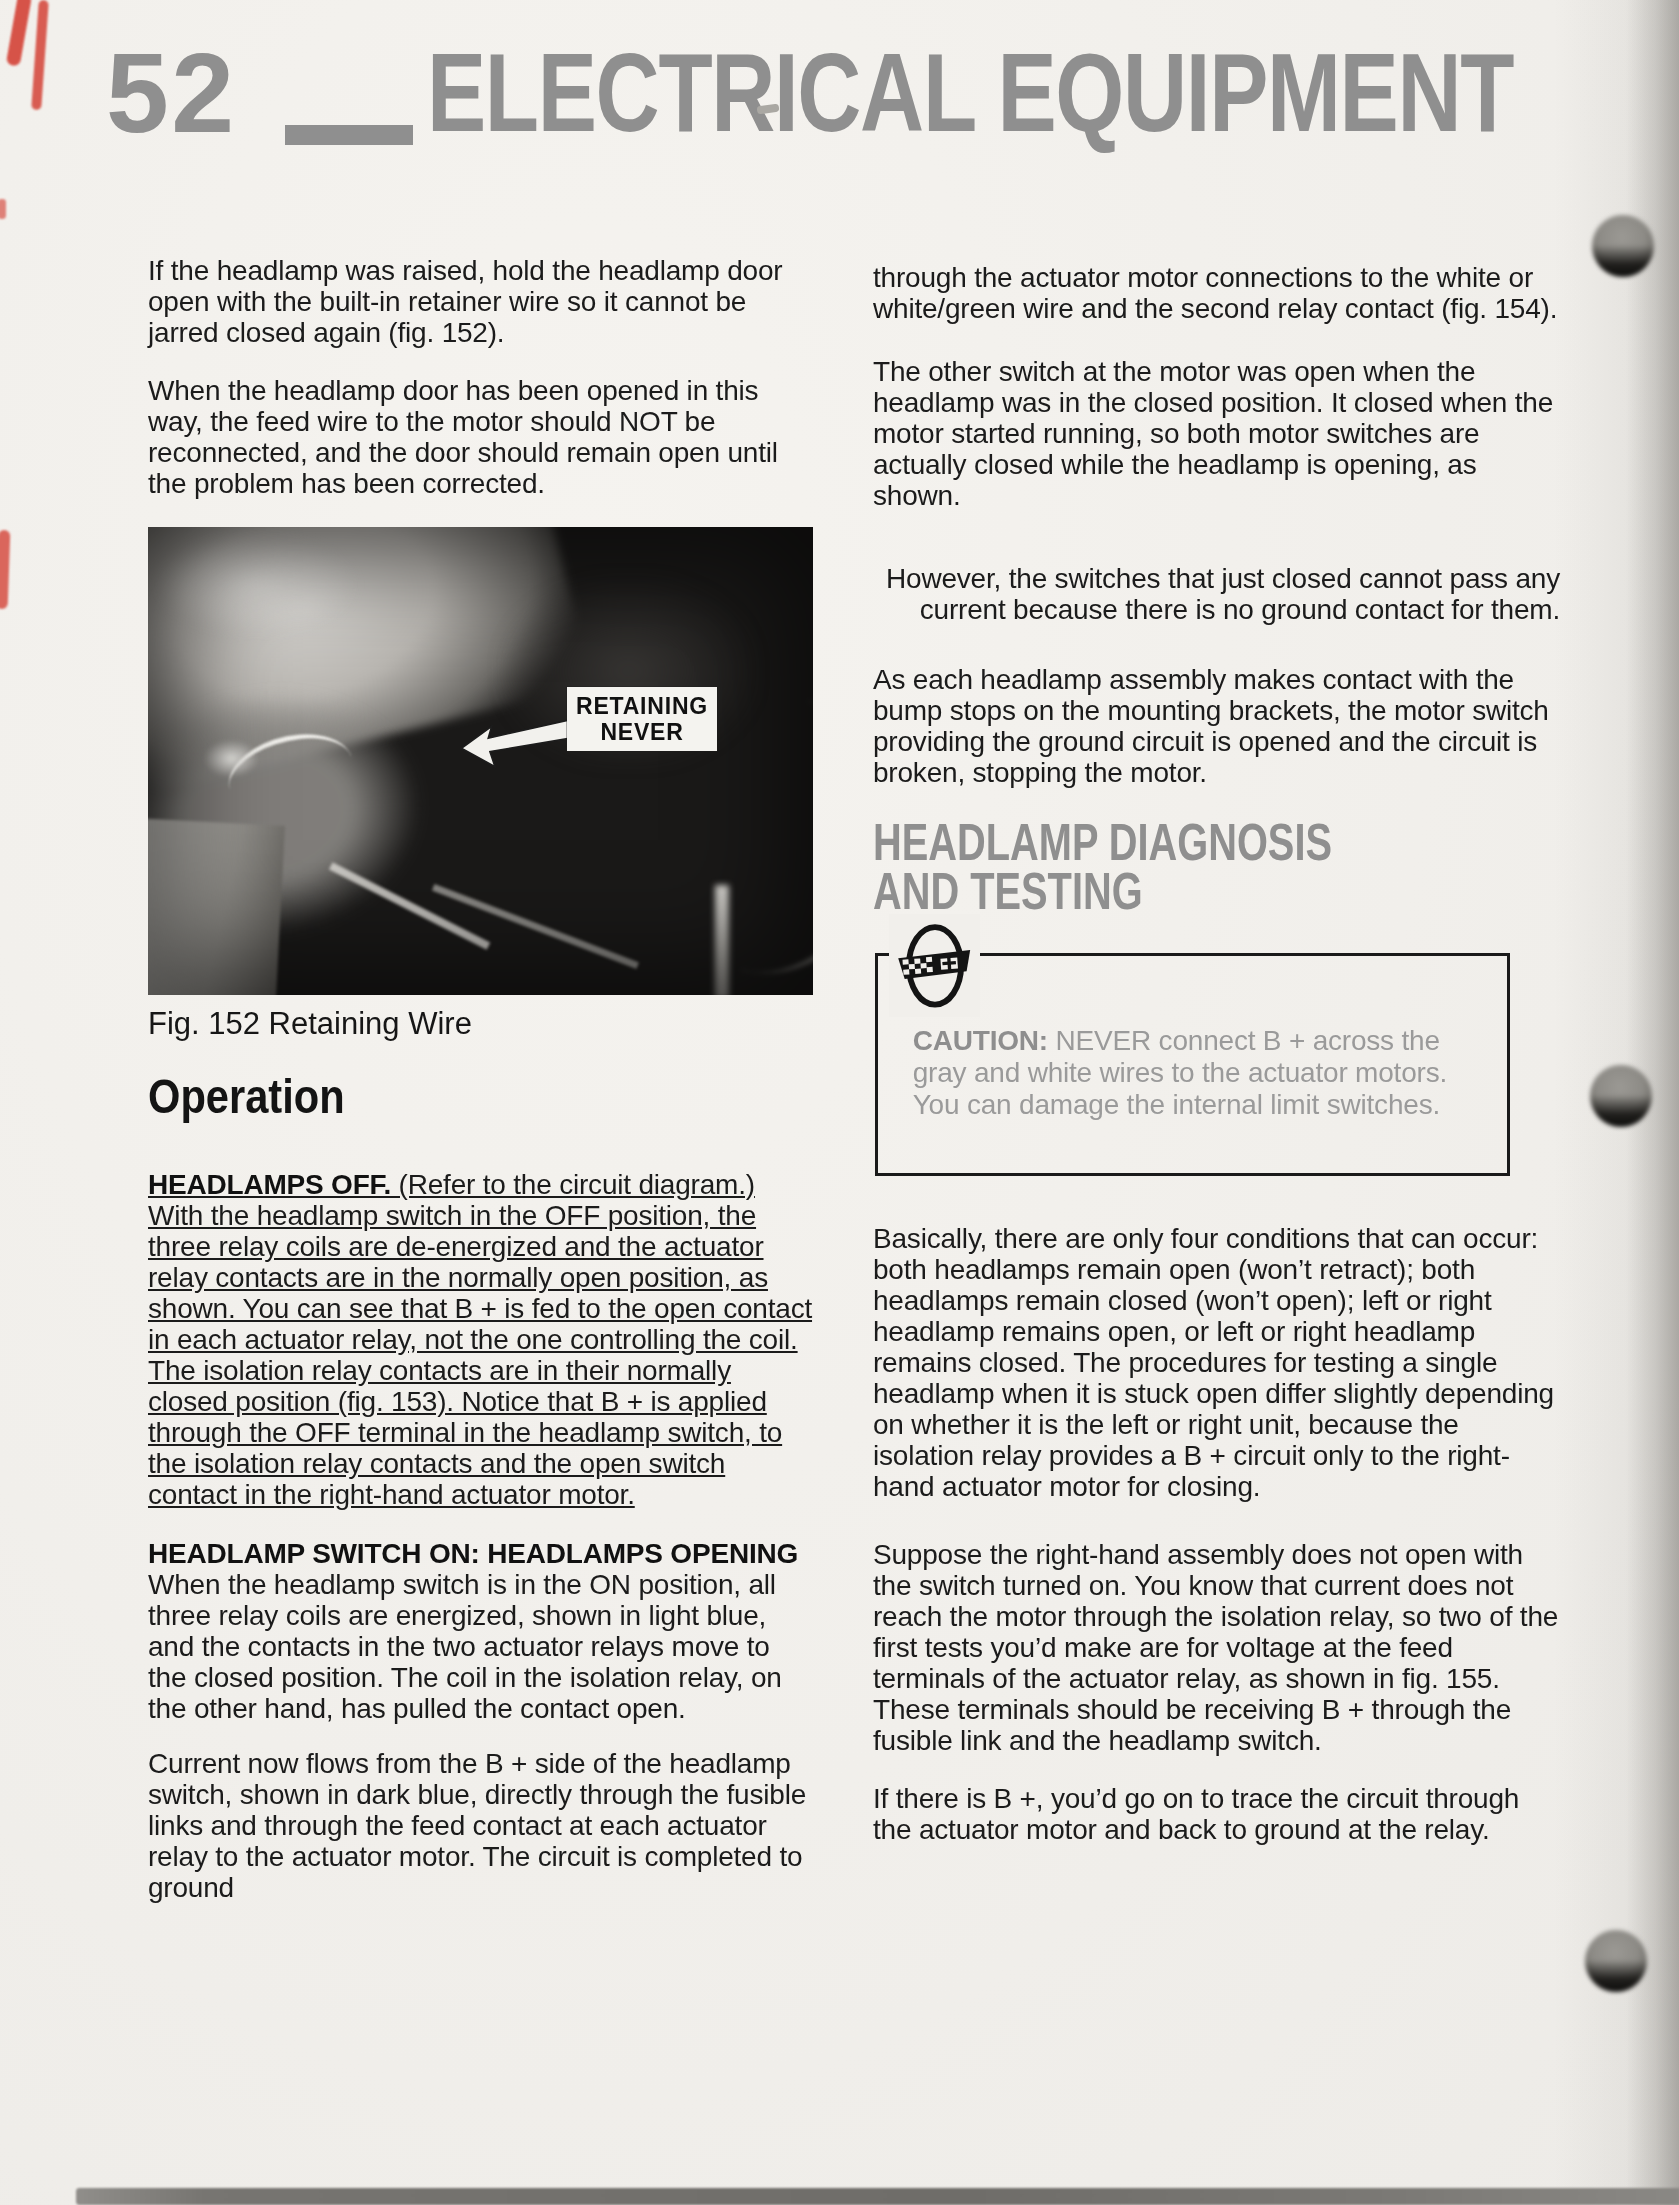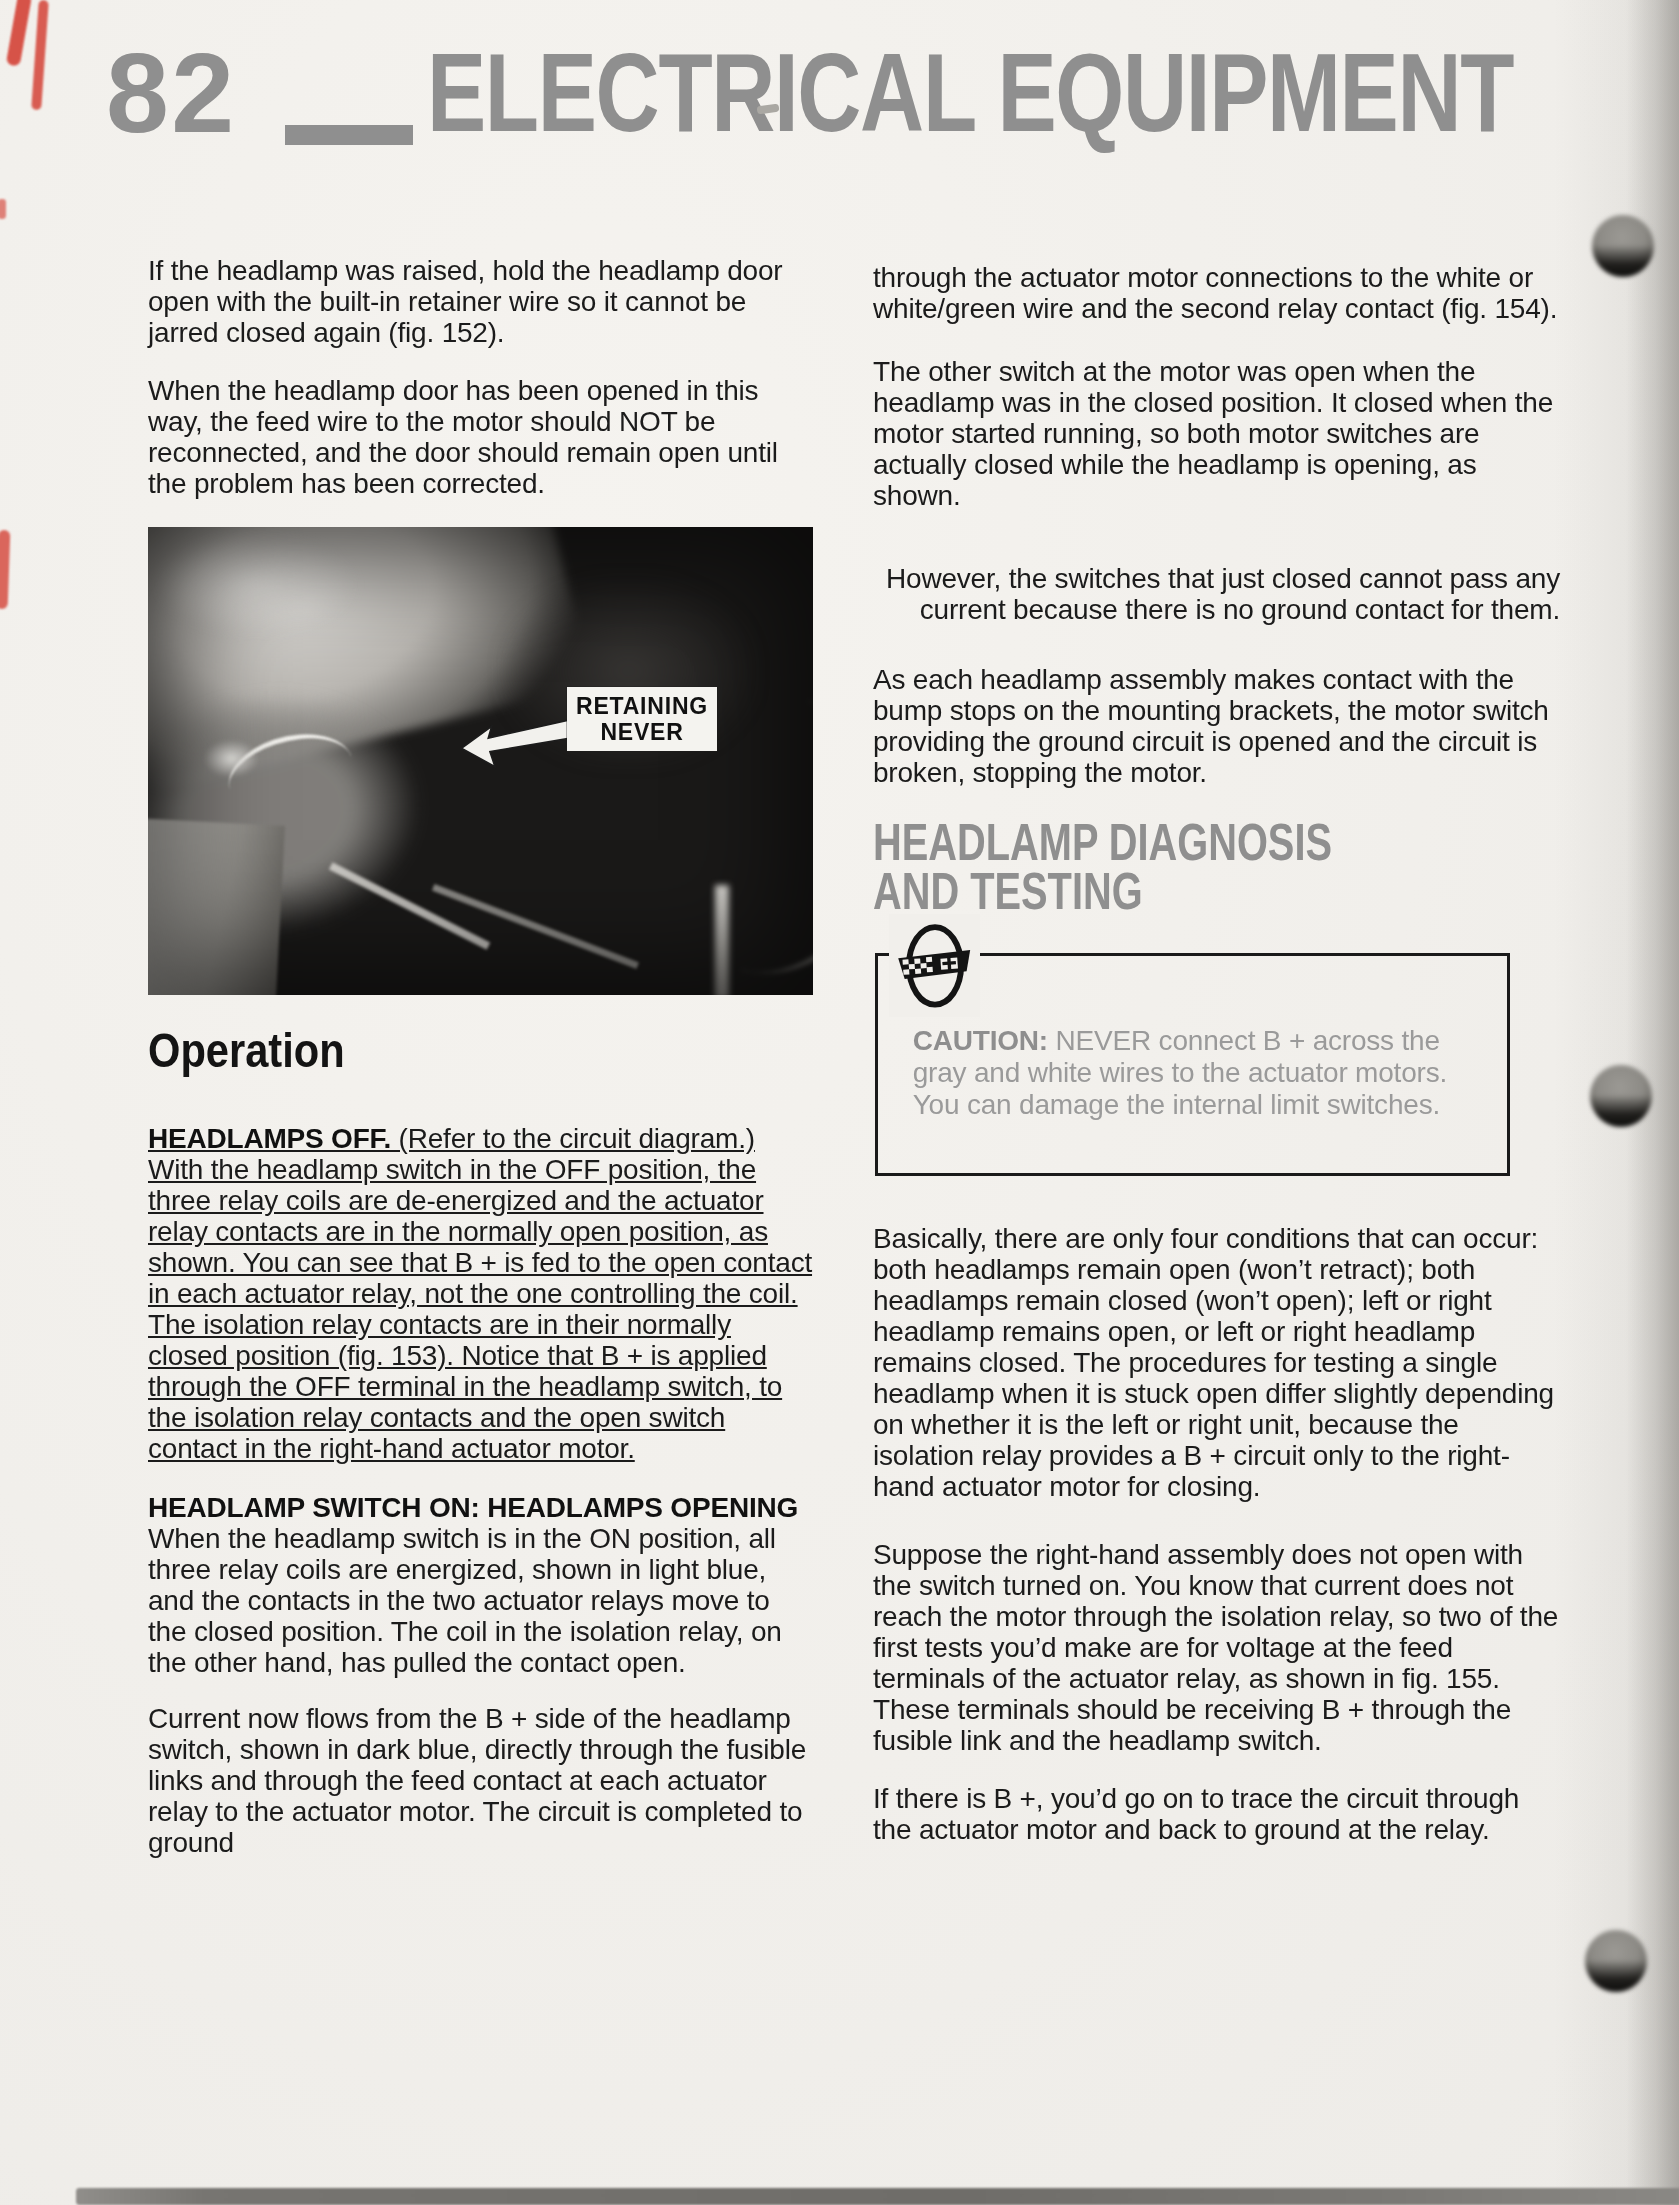--- a/index.html
+++ b/index.html
@@ -74,21 +74,21 @@
   .red-1{left:11.8px;top:-6.7px;width:13.5px;height:73px;border-radius:6.7px;transform:rotate(10deg);opacity:.85;}
   .red-2{left:35px;top:0px;width:10px;height:110px;border-radius:5px;transform:rotate(4deg);opacity:.8;}
   .red-3{left:-3.4px;top:530px;width:11.8px;height:79px;border-radius:5.9px;transform:rotate(2deg);opacity:.75;}
   .red-4{left:-1.7px;top:199px;width:7.6px;height:20px;border-radius:3.4px;opacity:.6;}
 </style>
 </head>
 <body>
 
 <div class="page">
 
-  <div class="hdr-num">82</div>
+  <div class="hdr-num">52</div>
   <div class="hdr-rule"></div>
   <div class="hdr-title">ELECTRICAL EQUIPMENT</div>
   <div class="artifact"></div>
 
   <div class="col col-left">
     <p class="body-p">If the headlamp was raised, hold the headlamp door open with the built-in retainer wire so it cannot be jarred closed again (fig. 152).</p>
     <p class="body-p lc-p2">When the headlamp door has been opened in this way, the feed wire to the motor should NOT be reconnected, and the door should remain open until the problem has been corrected.</p>
 
     <div class="photo">
       <div class="pb pb-hood"></div>
@@ -105,20 +105,21 @@
 
       <svg class="callout-arrow" width="126" height="71" viewBox="0 0 150 84">
         <polygon points="10,50 46,24 42,38 140,16 140,38 44,54 50,72" fill="#f2f1ed" stroke="#1c1c1c" stroke-width="2"></polygon>
       </svg>
       <div class="photo-label">
         <span>RETAINING</span>
         <span>NEVER</span>
       </div>
     </div>
 
+    <div class="caption">Fig. 152 Retaining Wire</div>
 
     <div class="h-operation">Operation</div>
 
     <p class="body-p lc-p3"><b>HEADLAMPS OFF.</b><span> (Refer to the circuit diagram.) With the headlamp switch in the OFF position, the three relay coils are de-energized and the actuator relay contacts are in the normally open position, as shown. You can see that B&nbsp;+ is fed to the open contact in each actuator relay, not the one controlling the coil. The isolation relay contacts are in their normally closed position (fig. 153). Notice that B&nbsp;+ is applied through the OFF terminal in the headlamp switch, to the isolation relay contacts and the open switch contact in the right-hand actuator motor.</span></p>
 
     <p class="body-p lc-p4"><b>HEADLAMP SWITCH ON: HEADLAMPS OPENING</b><span> When the headlamp switch is in the ON position, all three relay coils are energized, shown in light blue, and the contacts in the two actuator relays move to the closed position. The coil in the isolation relay, on the other hand, has pulled the contact open.</span></p>
 
     <p class="body-p lc-p5">Current now flows from the B&nbsp;+ side of the headlamp switch, shown in dark blue, directly through the fusible links and through the feed contact at each actuator relay to the actuator motor. The circuit is completed to ground</p>
   </div>
 

